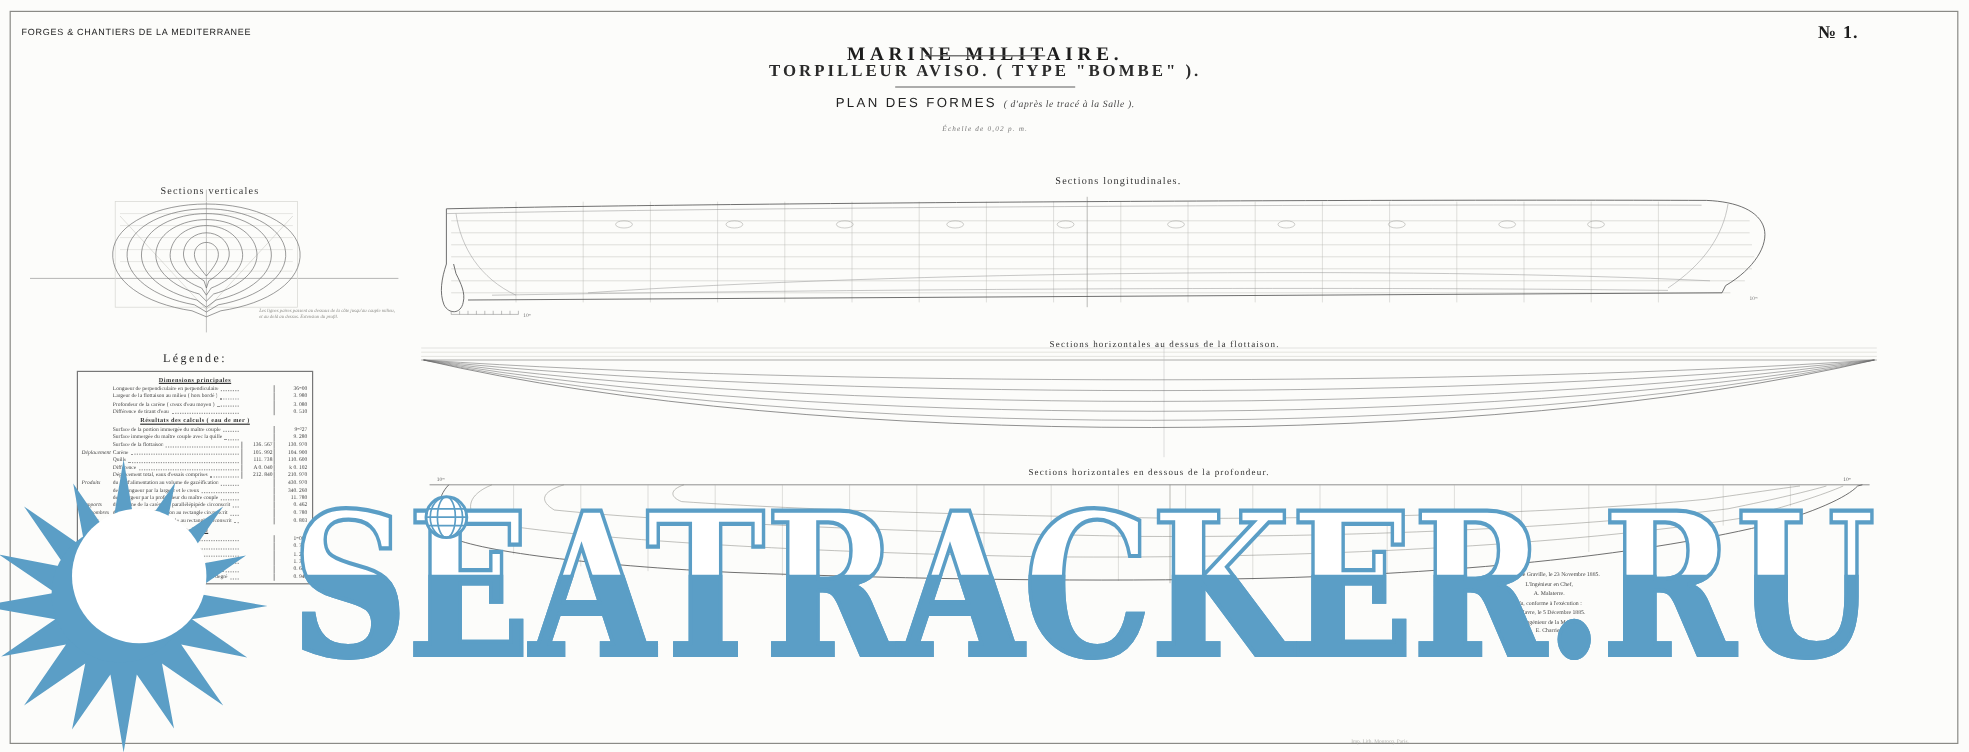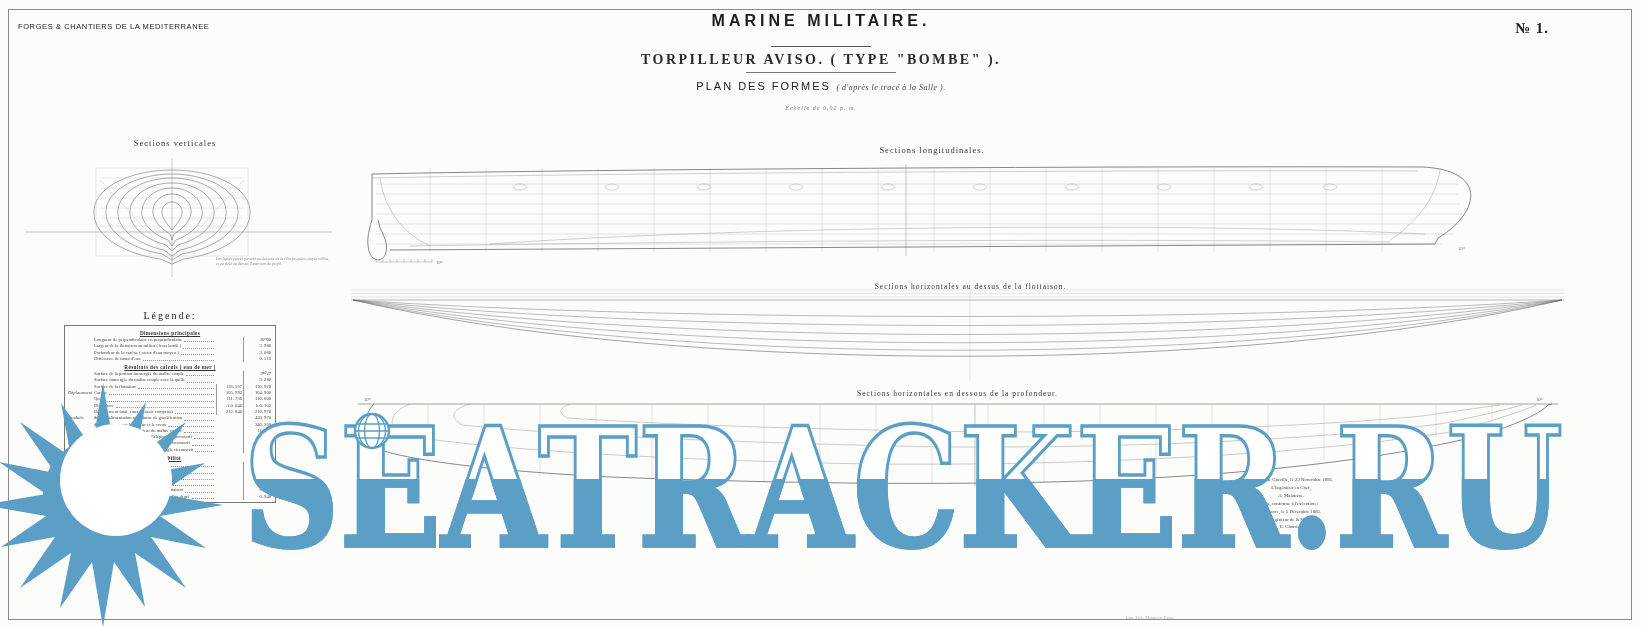--- a/index.html
+++ b/index.html
@@ -4,42 +4,42 @@
 <style>
   html,body{margin:0;padding:0;background:#e9e9e6;}
   #page{position:relative;width:1641px;height:627px;background:#fcfcfa;overflow:hidden;
         font-family:"Liberation Serif",serif;color:#333;}
   .frame{position:absolute;left:8px;top:9px;right:9px;bottom:7px;border:1px solid #8a8a86;pointer-events:none;}
   .abs{position:absolute;}
   .ctr{text-align:center;}
 
   .company{left:18px;top:22px;font-family:"Liberation Sans",sans-serif;font-weight:normal;
            font-size:7.5px;letter-spacing:0.6px;color:#222;}
-  .t-main{left:521px;top:12px;width:600px;font-family:Liberation Sans, sans-serif;
+  .t-main{left:521px;top:37px;width:600px;font-family:Liberation Serif, serif;
           font-weight:bold;font-size:16px;letter-spacing:4px;color:#1d1d1d;}
   .rule1{left:771px;top:46px;width:100px;border-top:1px solid #555;}
   .t-sub{left:521px;top:52px;width:600px;font-size:14px;letter-spacing:2.5px;font-weight:bold;color:#2a2a2a;}
   .rule2{left:746px;top:72px;width:150px;border-top:1px solid #777;}
   .t-plan{left:521px;top:80px;width:600px;font-size:11px;color:#222;}
   .t-plan b{font-family:"Liberation Sans",sans-serif;font-weight:normal;letter-spacing:2px;font-size:11px;}
   .t-plan i{font-size:8px;letter-spacing:0.5px;color:#444;}
   .t-scale{left:621px;top:105px;width:400px;font-style:italic;font-size:6px;color:#777;letter-spacing:1px;}
   .t-num{right:92px;top:20px;font-size:15px;font-weight:bold;letter-spacing:1px;color:#1d1d1d;}
 
   .panel-label{font-size:8.5px;letter-spacing:1px;color:#333;}
-  .lbl-body{left:95px;top:138px;width:160px;}
+  .lbl-body{left:95px;top:154px;width:160px;}
   .lbl-sheer{left:807px;top:145px;width:250px;text-align:center;}
   .lbl-mid{left:828px;top:282px;width:285px;font-size:7.5px;}
   .lbl-bot{left:815px;top:389px;width:285px;font-size:7.5px;}
 
   svg{display:block;}
   .drawing{position:absolute;z-index:5;}
 
   
-  .legend{left:64px;top:310px;width:212px;z-index:10;}
+  .legend{left:64px;top:294px;width:197px;z-index:10;}
   .lg-title{text-align:center;font-size:10px;letter-spacing:2px;color:#222;margin-bottom:4px;}
   .lg-box{border:1px solid #777;background:rgba(252,252,250,0.0);padding:2px 3px;}
   .lg-head{text-align:center;font-size:5.2px;font-weight:bold;letter-spacing:0.4px;color:#333;
            text-decoration:underline;padding:2px 0 1px 0;}
   .lg-row{display:grid;grid-template-columns:26px 1fr 27px 29px;align-items:end;
           font-size:4.6px;line-height:6.3px;color:#444;}
   .lg-row .grp{font-style:italic;overflow:hidden;white-space:nowrap;}
   .lg-row .lblc{display:flex;overflow:hidden;}
   .lg-row .txt{white-space:nowrap;overflow:hidden;}
   .lg-row .dots{flex:1;border-bottom:1px dotted #999;margin:0 2px 1px 2px;min-width:3px;}

